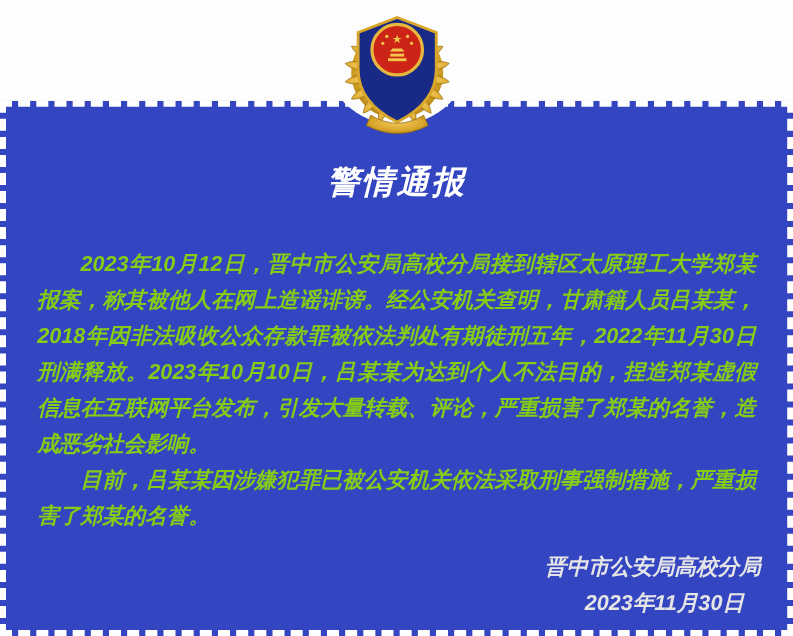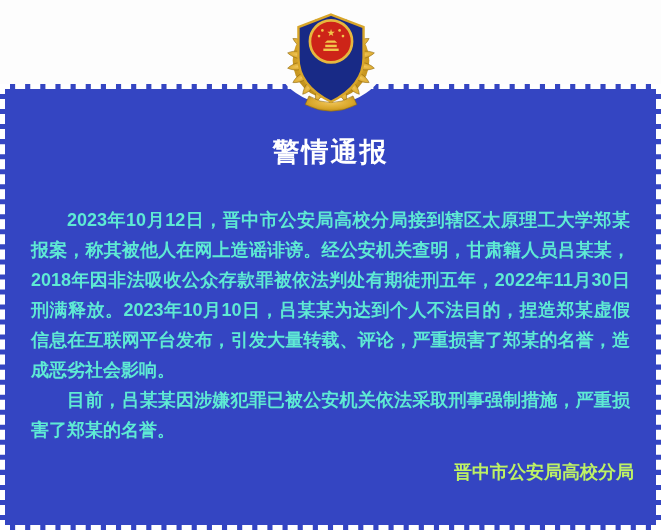--- a/index.html
+++ b/index.html
@@ -18,20 +18,21 @@
     background: #fdfdfd;
     z-index: 1;
   }
   .panel {
     position: absolute;
     left: 0; top: 84px; right: 0; bottom: 0;
     background: #3445c2;
     border: 5px dashed #ffffff;
     box-sizing: border-box;
     z-index: 0;
+    font-style: italic;
   }
   .badge-bulge {
     position: absolute;
     left: 269px; top: -20px;
     width: 124px; height: 124px;
     border-radius: 50%;
     background: #fdfdfd;
     z-index: 2;
   }
   .badge {
@@ -43,31 +44,31 @@
     margin: 46px 0 0 0;
     text-align: center;
     color: #ffffff;
     font-size: 27px;
     font-weight: 700;
     letter-spacing: 2px;
     line-height: 34px;
   }
   .notice-body {
     margin: 36px 26px 0 26px;
-    color: #5eead4;
+    color: #84cc16;
     font-size: 18px;
     font-weight: 600;
     line-height: 30px;
     text-align: justify;
   }
   .notice-body p { margin: 0; text-indent: 2em; }
   .sig-block {
     margin: 12px 22px 0 0;
     text-align: right;
-    color: #bef264;
+    color: #e5e5e5;
     font-size: 18px;
     font-weight: 600;
     line-height: 30px;
   }
   .sig-date { padding-right: 14px; }
 </style>
 </head>
 <body>
 
 <div class="page">
@@ -77,20 +78,21 @@
   <div class="panel">
     <h1 class="notice-title">警情通报</h1>
 
     <div class="notice-body">
       <p>2023年10月12日，晋中市公安局高校分局接到辖区太原理工大学郑某报案，称其被他人在网上造谣诽谤。经公安机关查明，甘肃籍人员吕某某，2018年因非法吸收公众存款罪被依法判处有期徒刑五年，2022年11月30日刑满释放。2023年10月10日，吕某某为达到个人不法目的，捏造郑某虚假信息在互联网平台发布，引发大量转载、评论，严重损害了郑某的名誉，造成恶劣社会影响。</p>
       <p>目前，吕某某因涉嫌犯罪已被公安机关依法采取刑事强制措施，严重损害了郑某的名誉。</p>
     </div>
 
     <div class="sig-block">
       <div class="sig-issuer">晋中市公安局高校分局</div>
+      <div class="sig-date">2023年11月30日</div>
     </div>
   </div>
 
   <div class="badge-bulge"></div>
 
   <svg class="badge" width="96" height="113" viewBox="0 0 100 118" xmlns="http://www.w3.org/2000/svg">
     <defs>
       <radialGradient id="goldg" cx="50%" cy="40%" r="70%">
         <stop offset="0%" stop-color="#f2c75a"></stop>
         <stop offset="60%" stop-color="#d8a62a"></stop>

